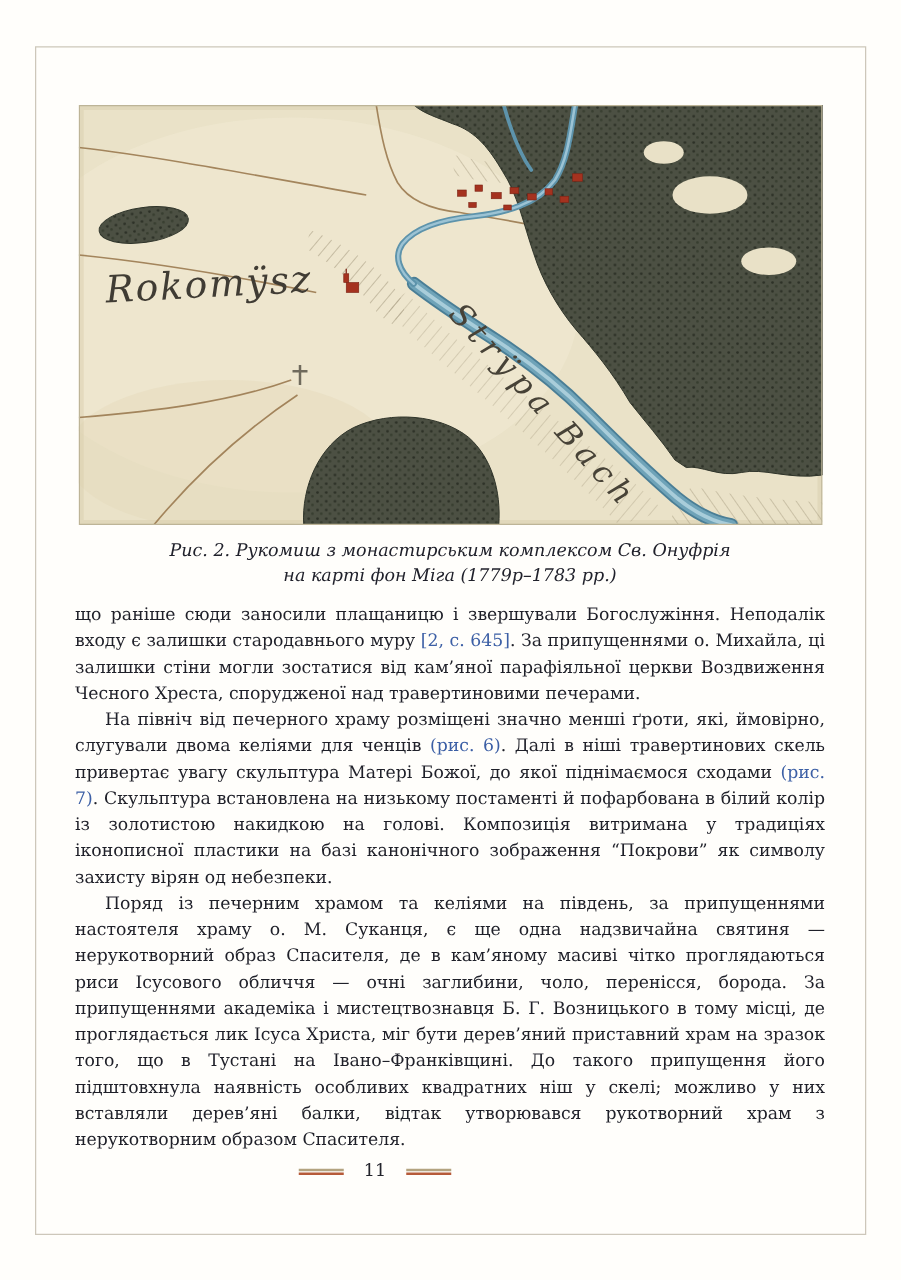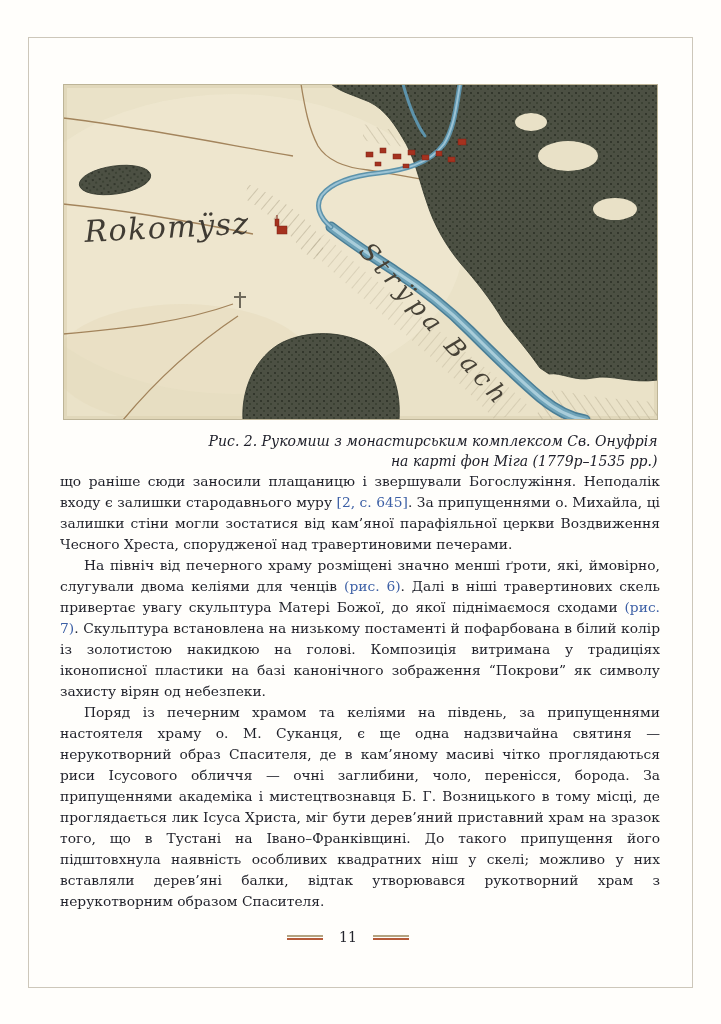--- a/index.html
+++ b/index.html
@@ -9,30 +9,30 @@
   }
   .frame{
     position:absolute;left:28px;top:37px;width:663px;height:949px;
     border:1px solid #cdc7ba;pointer-events:none;
   }
   .content{position:absolute;left:60px;top:84px;width:600px;}
   .map-figure{margin:0;width:595px;margin-left:auto;margin-right:auto;}
   .map-figure svg{display:block;}
   figcaption{
     margin-top:11px;font-style:italic;font-size:14px;line-height:20px;
-    text-align:right;color:#20212b;
+    text-align:center;color:#20212b;
   }
-  .body-text{margin-top:0;font-size:13.8px;line-height:21px;text-align:justify;color:#1f2029;}
+  .body-text{margin-top:11px;font-size:13.8px;line-height:21px;text-align:justify;color:#1f2029;}
   .body-text p{margin:0;text-indent:24px;}
   .body-text p.first{text-indent:0;}
   .ref{color:#3c5fa5;}
   .ref.it{}
   .footer{
     position:absolute;left:0;top:929px;width:600px;
-    display:flex;align-items:center;justify-content:center;gap:16px;padding-left:48px;
+    display:flex;align-items:center;justify-content:center;gap:16px;
   }
   .rule{
     width:36px;height:5px;box-sizing:border-box;
     border-top:2px solid #b3a380;border-bottom:2px solid #b65a39;
   }
   .page-num{font-size:14px;color:#23242c;}
 </style>
 </head>
 <body>
 
@@ -122,21 +122,21 @@
         </g>
 
         <text x="22" y="158" font-family="DejaVu Serif, serif" font-style="italic" font-size="30" fill="#403c34" letter-spacing="1.5" transform="rotate(-3 22 158)">Rokomÿsz</text>
         <text font-family="DejaVu Serif, serif" font-style="italic" font-size="25" fill="#474237" letter-spacing="5" transform="translate(295,168) rotate(48)">Strÿpa Bach</text>
 
         <rect x="0.5" y="0.5" width="594" height="335" fill="none" stroke="#bdb497" stroke-width="1"></rect>
       </svg>
 
       <figcaption>
         <div class="cap-line">Рис. 2. Рукомиш з монастирським комплексом Св. Онуфрія</div>
-        <div class="cap-line">на карті фон Міга (1779р–1535 рр.)</div>
+        <div class="cap-line">на карті фон Міга (1779р–1783 рр.)</div>
       </figcaption>
     </figure>
 
     <div class="body-text">
       <p class="first"><span>що раніше сюди заносили плащаницю і звершували Богослужіння. Неподалік входу є залишки стародавнього муру </span><span class="ref">[2, с. 645]</span><span>. За припущеннями о. Михайла, ці залишки стіни могли зостатися від кам’яної парафіяльної церкви Воздвиження Чесного Хреста, спорудженої над травертиновими печерами.</span></p>
       <p><span>На північ від печерного храму розміщені значно менші ґроти, які, ймовірно, слугували двома келіями для ченців </span><span class="ref it">(рис. 6)</span><span>. Далі в ніші травертинових скель привертає увагу скульптура Матері Божої, до якої піднімаємося сходами </span><span class="ref it">(рис. 7)</span><span>. Скульптура встановлена на низькому постаменті й пофарбована в білий колір із золотистою накидкою на голові. Композиція витримана у традиціях іконописної пластики на базі канонічного зображення “Покрови” як символу захисту вірян од небезпеки.</span></p>
       <p><span>Поряд із печерним храмом та келіями на південь, за припущеннями настоятеля храму о. М. Суканця, є ще одна надзвичайна святиня — нерукотворний образ Спасителя, де в кам’яному масиві чітко проглядаються риси Ісусового обличчя — очні заглибини, чоло, перенісся, борода. За припущеннями академіка і мистецтвознавця Б. Г. Возницького в тому місці, де проглядається лик Ісуса Христа, міг бути дерев’яний приставний храм на зразок того, що в Тустані на Івано–Франківщині. До такого припущення його підштовхнула наявність особливих квадратних ніш у скелі; можливо у них вставляли дерев’яні балки, відтак утворювався рукотворний храм з нерукотворним образом Спасителя.</span></p>
     </div>
 
   </div>

